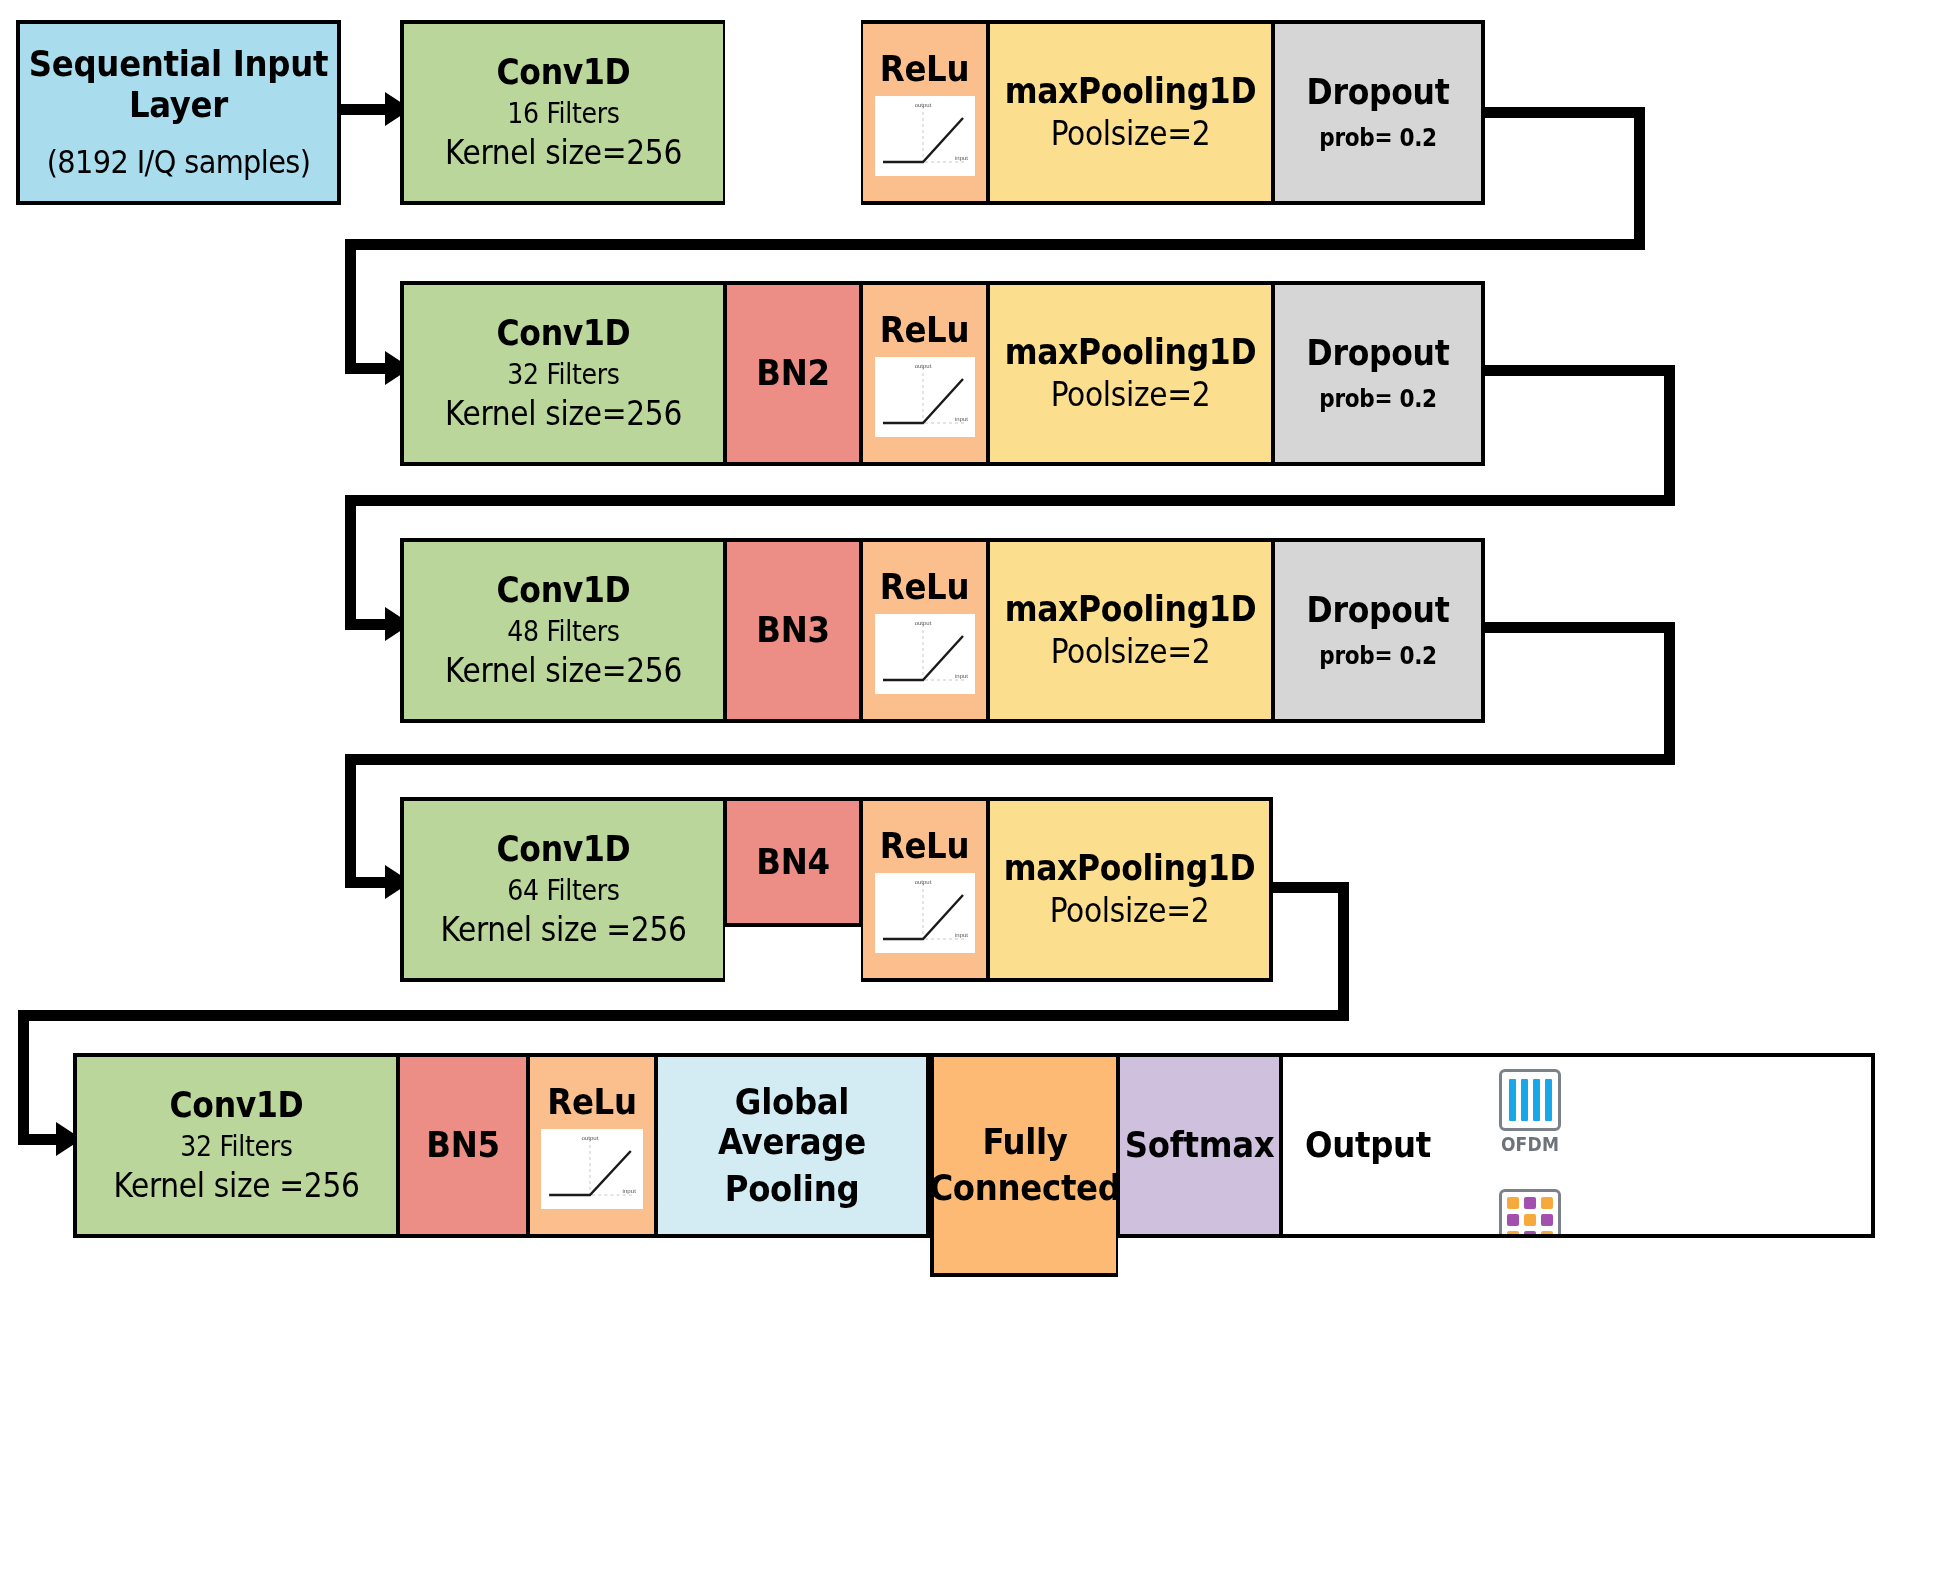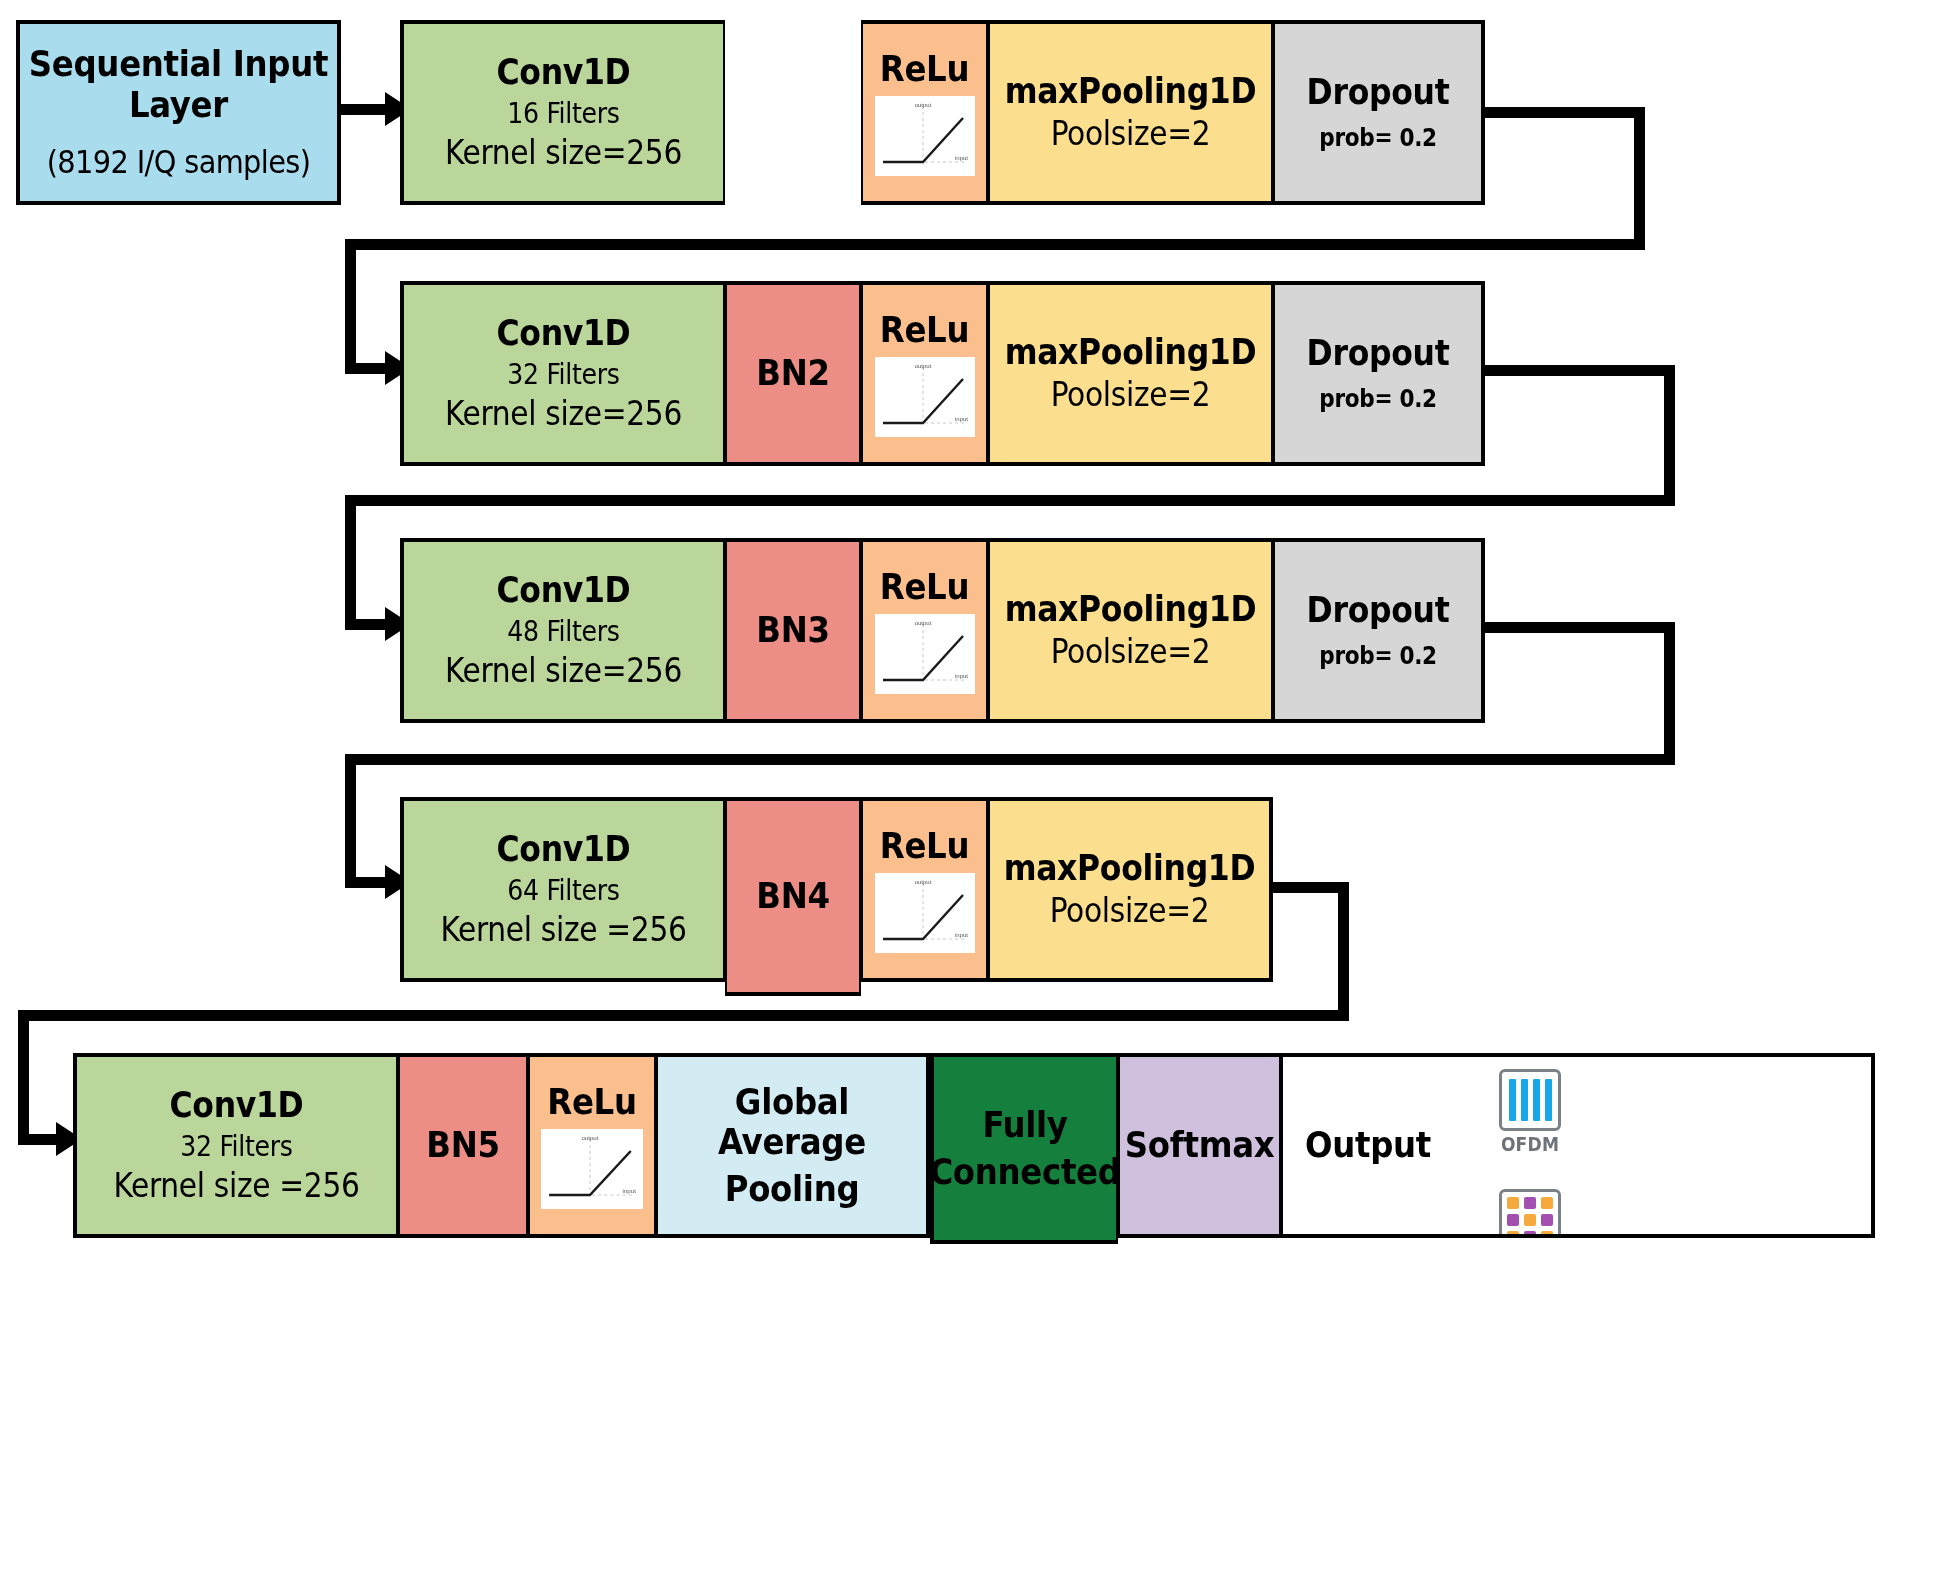--- a/index.html
+++ b/index.html
@@ -178,21 +178,21 @@
   <div class="wire" style="left:345px;top:754px;width:1330px;height:11px;"></div>
   <div class="wire" style="left:345px;top:754px;width:11px;height:127px;"></div>
   <div class="wire" style="left:345px;top:877px;width:44px;height:11px;"></div>
   <div class="arrowhead" style="left:385px;top:865px;"></div>
 
   <div class="blk seam-r" style="left:400px;top:797px;width:325px;height:185px;background:#bad69a;">
     <div class="l1">Conv1D</div>
     <div class="l2">64 Filters</div>
     <div class="l3">Kernel size =256</div>
   </div>
-  <div class="blk seam-l seam-r" style="left:725px;top:797px;width:136px;height:199px;background:#ec8d86;">
+  <div class="blk seam-l seam-r" style="left:725px;top:797px;width:136px;height:130px;background:#ec8d86;">
     <div class="bn">BN4</div>
   </div>
   <div class="blk seam-l seam-r" style="left:861px;top:797px;width:127px;height:185px;background:#fbbf8e;">
     <div class="relu-lbl">ReLu</div>
     <div class="relu-plot" style="width:100px;height:80px;">
       <svg viewBox="0 0 100 80" preserveAspectRatio="none" aria-hidden="true">
         <line x1="48" y1="10" x2="48" y2="66" stroke="#c9c9c9" stroke-width="1" stroke-dasharray="3,3"></line>
         <line x1="8" y1="66" x2="92" y2="66" stroke="#c9c9c9" stroke-width="1" stroke-dasharray="3,3"></line>
         <path d="M8,66 L48,66 L88,22" stroke="#1a1a1a" stroke-width="2.4" fill="none"></path>
         <text x="48" y="11" font-size="6" fill="#555" text-anchor="middle" font-family="sans-serif">output</text>
@@ -229,21 +229,21 @@
         <path d="M8,66 L48,66 L88,22" stroke="#1a1a1a" stroke-width="2.4" fill="none"></path>
         <text x="48" y="11" font-size="6" fill="#555" text-anchor="middle" font-family="sans-serif">output</text>
         <text x="93" y="64" font-size="6" fill="#555" text-anchor="end" font-family="sans-serif">input</text>
       </svg>
     </div>
   </div>
   <div class="blk seam-l" style="left:656px;top:1053px;width:274px;height:185px;background:#d3ebf2;">
     <div class="gap-lbl">Global Average</div>
     <div class="gap-lbl" style="margin-top:6px;">Pooling</div>
   </div>
-  <div class="blk seam-r" style="left:930px;top:1053px;width:188px;height:191px;background:#15803d;">
+  <div class="blk seam-r" style="left:930px;top:1053px;width:188px;height:224px;background:#fdba74;">
     <div class="fc-lbl">Fully</div>
     <div class="fc-lbl" style="margin-top:6px;">Connected</div>
   </div>
   <div class="blk seam-l seam-r" style="left:1118px;top:1053px;width:163px;height:185px;background:#cfc0dd;">
     <div class="sm-lbl">Softmax</div>
   </div>
 
   <div class="blk seam-l" style="left:1281px;top:1053px;width:594px;height:185px;background:#ffffff;justify-content:flex-start;flex-direction:row;align-items:center;">
     <div class="out-lbl" style="margin-left:22px;">Output</div>
 

